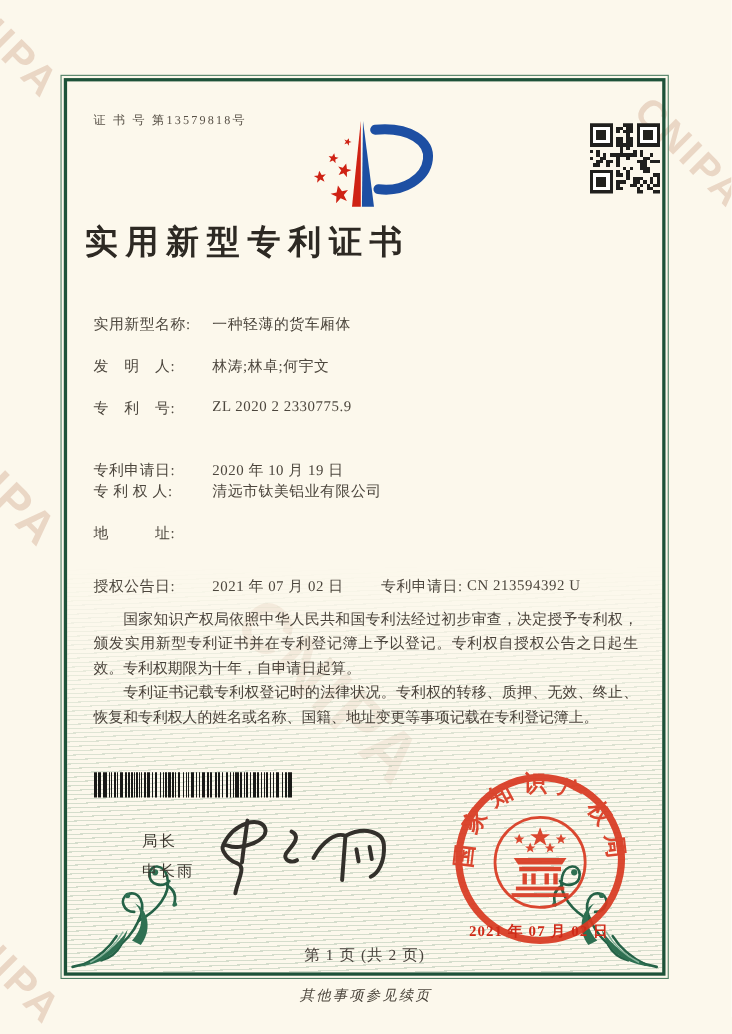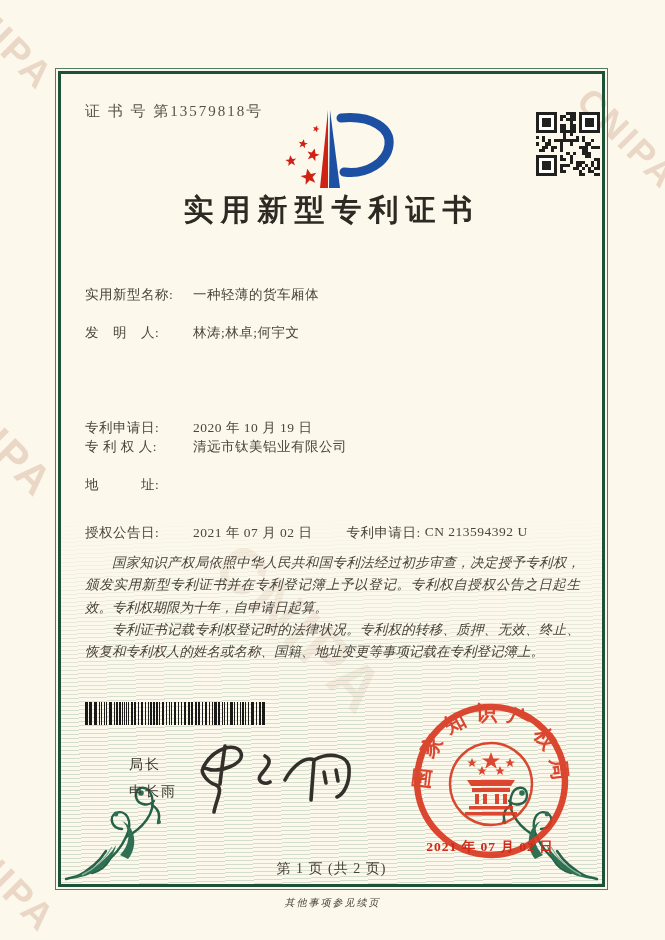--- a/index.html
+++ b/index.html
@@ -26,40 +26,40 @@
   .guilloche {
     position:absolute; left:0; right:0; top:440px; bottom:0;
     background:repeating-linear-gradient(178deg,
       rgba(120,158,128,0.30) 0px, rgba(120,158,128,0.30) 1px,
       rgba(0,0,0,0) 1px, rgba(0,0,0,0) 4px);
     -webkit-mask-image:linear-gradient(180deg, transparent 0%, #000 55%);
     mask-image:linear-gradient(180deg, transparent 0%, #000 55%);
     z-index:0;
   }
   .cert-no {
-    position:absolute; left:24px; top:28px; font-size:15px;
+    position:absolute; left:24px; top:28px; font-size:11px;
     color:#575046; letter-spacing:2px; z-index:4;
   }
   .logo { position:absolute; left:200px; top:26px; z-index:4; }
   .qr { position:absolute; left:475px; top:38px; width:64px; height:64px; z-index:4; }
   .title {
-    position:absolute; left:0; right:0; top:116px; text-align:center;
-    font-size:30px; font-weight:bold; color:#2d2923; letter-spacing:7px; z-index:4;
+    position:absolute; left:0; right:0; top:126px; 
+    font-size:30px; font-weight:bold; color:#2d2923; letter-spacing:7px; z-index:4;padding-left:16px;
   }
   .field-row {
     position:absolute; left:24px; display:flex; align-items:flex-start;
     font-size:13.5px; color:#4c463d; letter-spacing:0.5px; z-index:4;
   }
   .field-label { width:104px; flex-shrink:0; white-space:pre; }
   .field-value { margin-left:4px; }
   .addr-value { width:430px; line-height:20px; }
   .grant-pair { display:flex;justify-content:flex-end; }
   .body-text {
     position:absolute; left:24px; right:22px; top:478px;
-    font-size:13.5px; font-style:italic; color:#49423a;
+    font-size:13.5px; color:#49423a;
     line-height:22.3px; text-align:justify; z-index:4;
   }
   .body-text p { text-indent:2em; }
   .barcode { position:absolute; left:24px; top:628px; width:185px; height:23px; z-index:4; }
   .director-block { position:absolute; left:44px; top:682px; font-size:14px; color:#3c372f; z-index:4; }
   .director-block div { margin-bottom:9px; letter-spacing:2px;margin-left:24px; }
   .signature { position:absolute; left:124px; top:664px; z-index:4; }
   .seal { position:absolute; left:344px; top:624px; width:172px; height:172px; z-index:6; opacity:0.93; }
   .seal-date {
     position:absolute; left:348px; top:764px; width:162px; text-align:center;
@@ -67,21 +67,21 @@
   }
   .page-footer {
     position:absolute; left:0; right:0; top:786px; text-align:center;
     font-size:14px; color:#46403a; letter-spacing:1px; z-index:4;
   }
   .flourish { position:absolute; bottom:1px; z-index:3; }
   .flourish-left { left:1px; }
   .flourish-right { right:1px; transform:scaleX(-1); }
   .continuation {
     position:absolute; left:0; right:0; top:896px; text-align:center;
-    font-size:10px; font-style:italic; color:#4a443b; letter-spacing:2px; z-index:2;
+    font-size:13px; font-style:italic; color:#4a443b; letter-spacing:2px; z-index:2;
   }
 </style>
 </head>
 <body>
 
 <div class="page">
 
   <div class="watermark" style="left:-30px; top:-24px; font-size:38px;">CNIPA</div>
   <div class="watermark" style="left:598px; top:80px; font-size:36px;">CNIPA</div>
   <div class="watermark" style="left:-38px; top:372px; font-size:42px;">CNIPA</div>
@@ -240,20 +240,24 @@
       <div class="title">实用新型专利证书</div>
 
       <div class="field-row" style="top:212px;">
         <span class="field-label">实用新型名称:</span>
         <span class="field-value">一种轻薄的货车厢体</span>
       </div>
       <div class="field-row" style="top:250px;">
         <span class="field-label">发　明　人:</span>
         <span class="field-value">林涛;林卓;何宇文</span>
       </div>
+      <div class="field-row" style="top:288px;">
+        <span class="field-label">专　利　号:</span>
+        <span class="field-value">ZL 2020 2 2330775.9</span>
+      </div>
       <div class="field-row" style="top:326px;margin-top:19px;">
         <span class="field-label">专利申请日:</span>
         <span class="field-value">2020 年 10 月 19 日</span>
       </div>
       <div class="field-row" style="top:364px;">
         <span class="field-label">专 利 权 人:</span>
         <span class="field-value">清远市钛美铝业有限公司</span>
       </div>
       <div class="field-row" style="top:402px;">
         <span class="field-label">地　　　址:</span>

